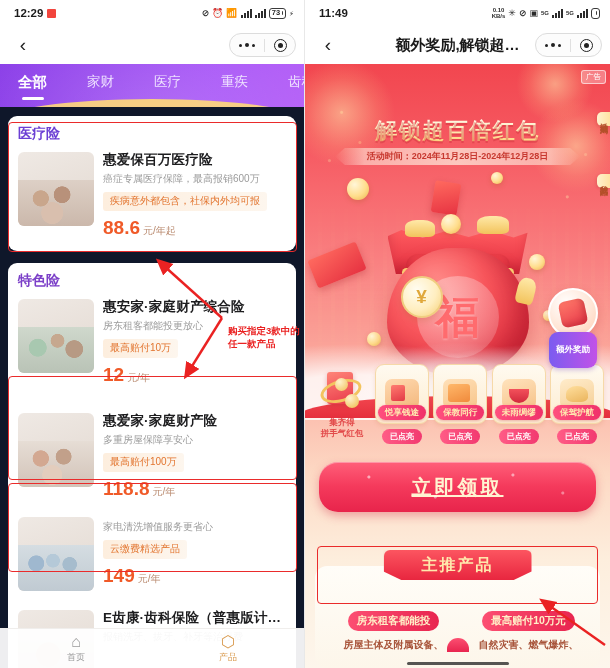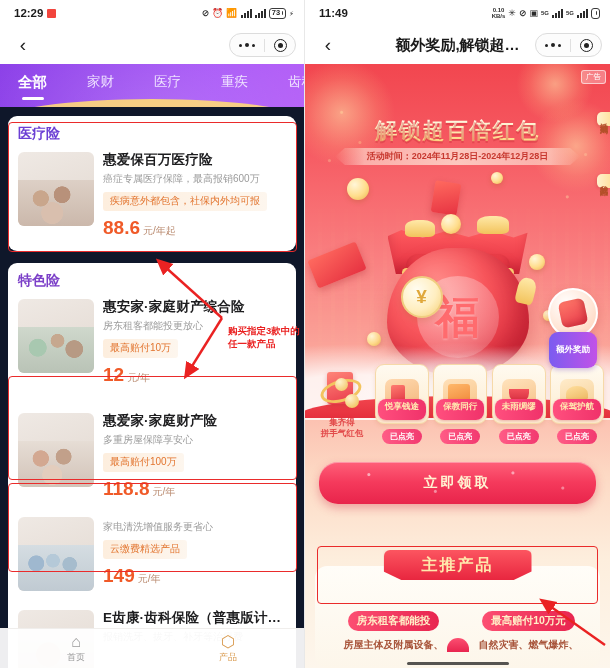--- a/index.html
+++ b/index.html
@@ -307,38 +307,38 @@
     border-radius:2px; background:linear-gradient(160deg,#ff7c70,#e23a46); }
   .badge-ico.b2::after { content:""; position:absolute; left:5px; top:5px; width:22px; height:18px;
     border-radius:3px; background:linear-gradient(160deg,#ffb86a,#f08a3c); }
   .badge-ico.b3 { background:linear-gradient(160deg,#ffe3bd,#f6c288); }
   .badge-ico.b3::after { content:""; position:absolute; left:7px; top:10px; width:20px; height:14px;
     border-radius:0 0 10px 10px; background:linear-gradient(180deg,#f3515b,#d22a3c); }
   .badge-ico.b4 { background:linear-gradient(160deg,#ffeccb,#f5cf96); }
   .badge-ico.b4::after { content:""; position:absolute; left:6px; top:7px; width:22px; height:16px;
     border-radius:50% 50% 30% 30%; background:linear-gradient(160deg,#ffdf9e,#eab45c); }
   .badge-name {
-    position:absolute; left:2px; right:2px; bottom:3px; height:21px; border-radius:8px;
+    position:absolute; left:2px; right:2px; bottom:3px; height:15px; border-radius:8px;
     background:linear-gradient(90deg,#ff4f7e,#f0326a);
     color:#ffe9b0; font-size:8.5px; font-weight:bold; line-height:15px;
     box-shadow:0 1px 3px rgba(190,30,70,.3);
   }
   .badge-state {
     margin-top:5px; display:inline-block; font-size:8px; font-weight:bold; color:#fff;
     background:linear-gradient(90deg,#ff5c86,#f23a70); border-radius:8px; padding:2px 8px;
   }
 
   
   .cta-wrap { position:absolute; top:398px; left:14px; right:14px; }
   .cta {
-    height:42px; border-radius:19px; display:flex; align-items:center; justify-content:center;
+    height:50px; border-radius:19px; display:flex; align-items:center; justify-content:center;
     background:linear-gradient(180deg,#ff5f79 0%,#f53a5c 48%,#e8244b 100%);
     box-shadow:0 4px 10px rgba(210,40,70,.35), inset 0 1px 0 rgba(255,255,255,.35);
-    color:#fff4d2; font-size:14px; font-weight:bold; letter-spacing:3px; cursor:pointer;
-    position:relative; overflow:hidden;
+    color:#fff4d2; font-size:20px; font-weight:bold; letter-spacing:3px; cursor:pointer;
+    position:relative; overflow:hidden;text-decoration:underline;
   }
   .cta::after {
     content:""; position:absolute; inset:0;
     background:radial-gradient(circle at 18% 30%, rgba(255,255,255,.55) 0 1px, transparent 2px),
                radial-gradient(circle at 42% 70%, rgba(255,255,255,.45) 0 1px, transparent 2px),
                radial-gradient(circle at 70% 26%, rgba(255,255,255,.5) 0 1px, transparent 2px),
                radial-gradient(circle at 88% 62%, rgba(255,255,255,.4) 0 1px, transparent 2px);
   }
 
   

